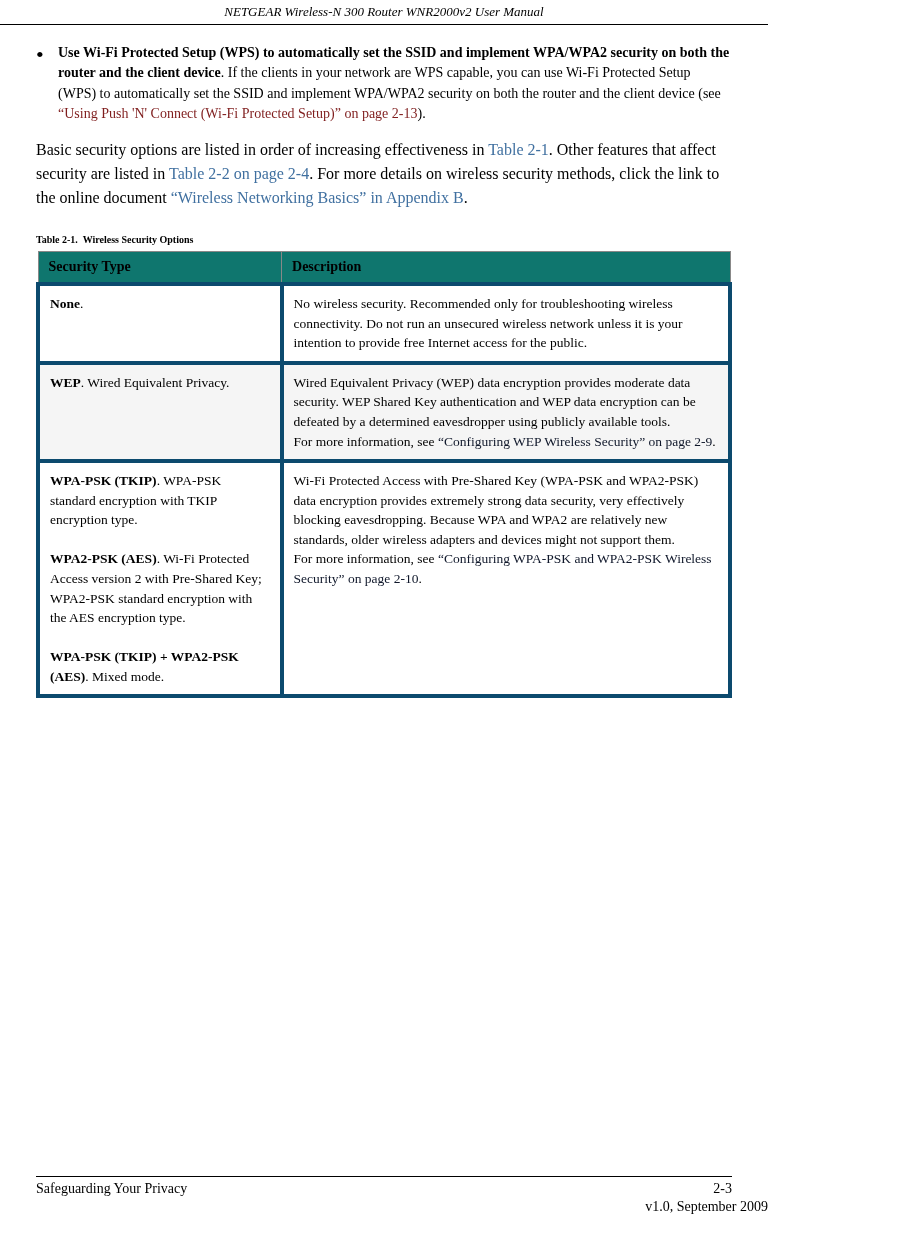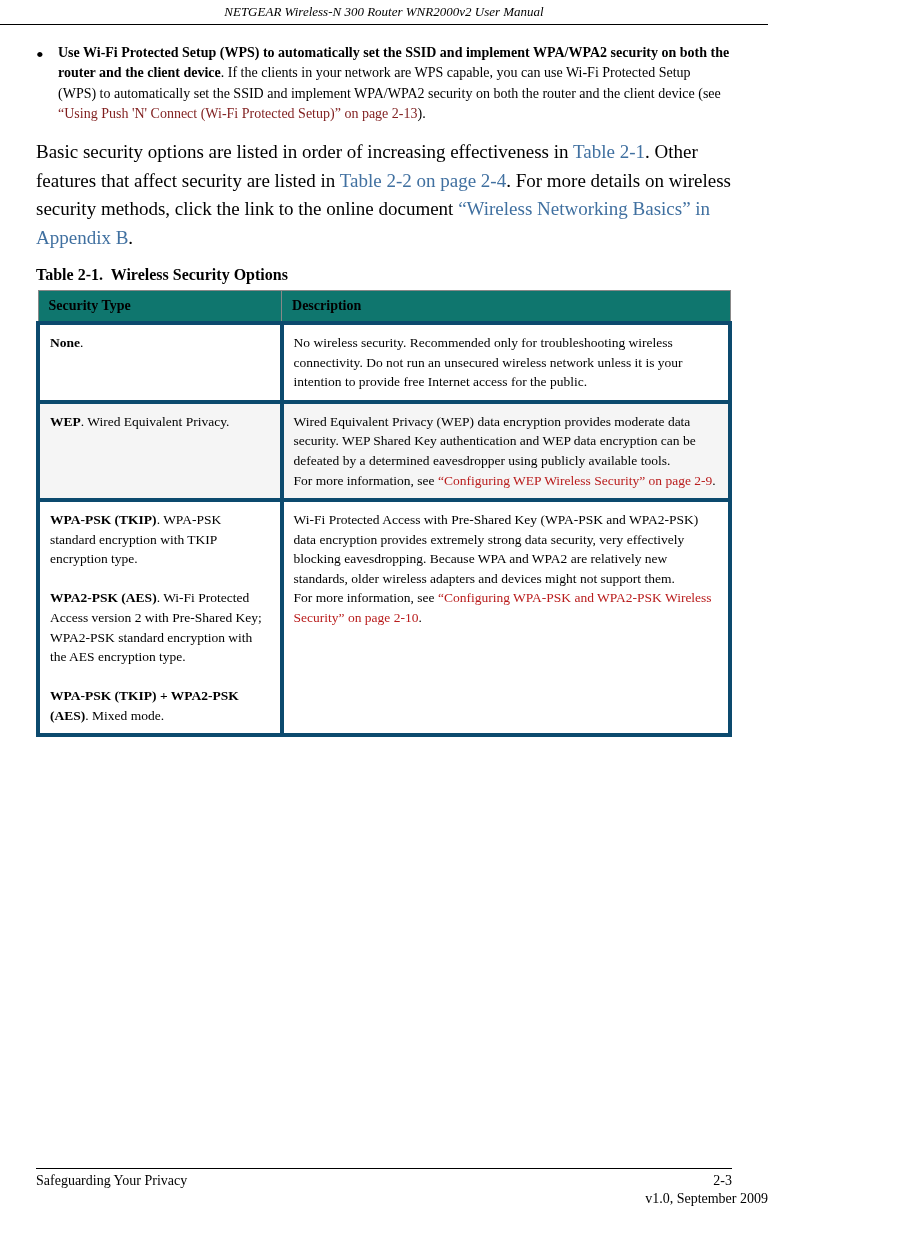--- a/index.html
+++ b/index.html
@@ -11,21 +11,21 @@
       width: 901px;
       min-height: 1247px;
       padding: 0;
     }
 
     .page-wrapper {
       width: 768px;
       min-height: 1247px;
       display: flex;
       flex-direction: column;
-      padding: 0 0 40px 0;
+      padding: 0 0 32px 0;
     }
 
     
     .page-header {
       border-bottom: 1px solid #000;
       text-align: center;
       padding: 4px 20px;
       font-size: 13px;
       font-style: italic;
     }
@@ -53,32 +53,32 @@
     }
     .bullet-text .bold {
       font-weight: bold;
     }
     .bullet-text .link {
       color: #7f1d1d;
     }
 
     
     .para {
-      font-size: 19px;
+      font-size: 16px;
       line-height: 1.5;
-      margin-bottom: 14px;
+      margin-bottom: 24px;
     }
     .para .link {
       color: #4070a0;
     }
 
     
     .table-caption {
       font-weight: bold;
-      font-size: 16px;
+      font-size: 10px;
       margin-bottom: 6px;
     }
 
     
     .security-table {
       width: 100%;
       border-collapse: collapse;
       margin-bottom: 18px;
       font-size: 13.5px;
     }
@@ -96,21 +96,21 @@
       vertical-align: top;
       line-height: 1.45;
     }
     .security-table tr:nth-child(odd) td {
       background: #fff;
     }
     .security-table tr:nth-child(even) td {
       background: #f5f5f5;
     }
     .cell-bold { font-weight: bold; }
-    .link { color: #b91c1c; }
+    .link { color: #0f172a; }
     .footer-row {
       display: flex;
       justify-content: space-between;
       padding: 4px 36px 0 36px;
     }
     .footer-version {
       text-align: right;
       padding: 2px 0 0 0;
     }
   </style>

